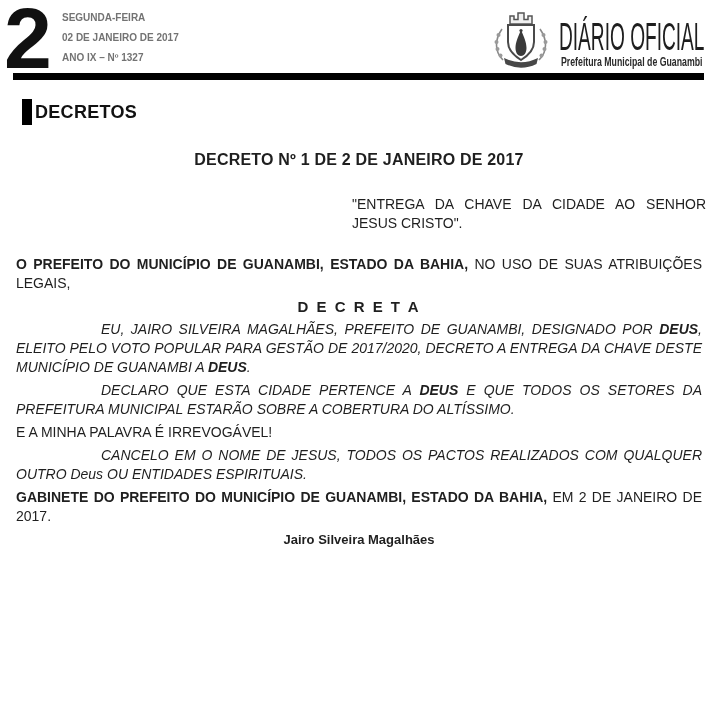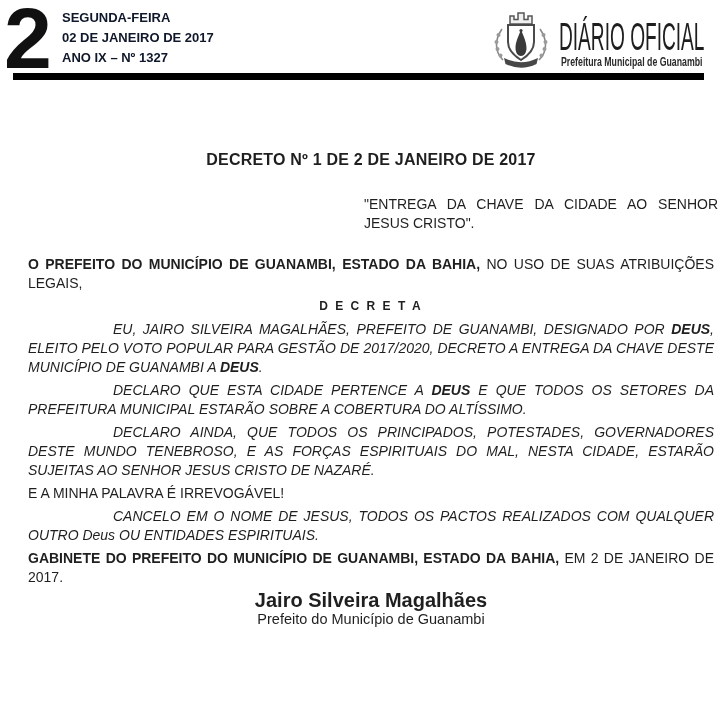--- a/index.html
+++ b/index.html
@@ -7,59 +7,59 @@
     position:relative;width:720px;height:705px;background:#fff;overflow:hidden;
     color:#1f1f1f;font-family:"Liberation Sans",sans-serif;
     -webkit-font-smoothing:antialiased;
   }
   
   .page-number{
     position:absolute;left:4px;top:2px;font-size:86px;font-weight:bold;
     line-height:72px;letter-spacing:-3px;color:#111;
   }
   .issue-info{
-    position:absolute;left:62px;top:8px;font-weight:bold;font-size:13px;
-    line-height:20px;color:#0f172a;white-space:nowrap;
+    position:absolute;left:62px;top:8px;font-weight:bold;font-size:10px;
+    line-height:20px;color:#737373;white-space:nowrap;
   }
   .logo{position:absolute;left:488px;top:8px;width:66px;height:64px;}
   .masthead-title{
     position:absolute;left:559px;top:18px;font-size:39px;line-height:38px;
     font-weight:400;color:#1e1e1e;white-space:nowrap;
     transform:scaleX(0.49);transform-origin:0 0;
   }
   .masthead-sub{
     position:absolute;left:561px;top:55px;font-size:12.5px;font-weight:bold;
     color:#2a2a2a;white-space:nowrap;transform:scaleX(0.70);transform-origin:0 0;
   }
   .header-rule{position:absolute;left:13px;top:73px;width:691px;height:7px;}
   
   .section-heading{position:absolute;left:22px;top:99px;display:flex;align-items:center;}
   .section-marker{width:10px;height:26px;background:#000;margin-right:3px;}
   .section-title{font-size:18px;font-weight:bold;letter-spacing:0.3px;color:#111;}
   
   .doc-body{
-    position:absolute;left:24px;top:146px;width:694px;
+    position:absolute;left:12px;top:146px;width:694px;
     font-size:14px;line-height:19px;text-align:justify;
   }
   .decree-title{
     text-align:center;font-weight:bold;font-size:16px;letter-spacing:0.2px;
     margin:4px 0 26px 0;
   }
   .epigraph{margin:0 0 22px 340px;text-align:justify;}
   p.para{margin:4px;}
   .indent{text-indent:85px;font-style:italic;}
   .decreta{
-    text-align:center;font-weight:bold;font-size:12px;letter-spacing:2px;
+    text-align:center;font-weight:bold;font-size:15px;letter-spacing:2px;
     text-indent:0;
   }
   .mb9{margin-bottom:9px;}  .mb10{margin-bottom:10px;} .mb11{margin-bottom:11px;}
   .mb13{margin-bottom:13px;} .mb23{margin-bottom:23px;}
   
   .signature{text-align:center;}
-  .signature-name{font-weight:bold;font-size:20px;line-height:19px;}
+  .signature-name{font-weight:bold;font-size:13px;line-height:19px;}
   .signature-role{font-size:14.5px;line-height:19px;}
 </style>
 </head>
 <body>
 
 <div class="page" style="color: rgb(31, 31, 31);">
 
   <div class="page-number">2</div>
 
   <div class="issue-info">
@@ -91,39 +91,41 @@
 
       <path d="M16,50 Q33,58.5 50,50 L48.5,56 Q33,63.5 17.5,56 Z" fill="#474747"></path>
     </svg>
   </div>
 
   <div class="masthead-title">DIÁRIO OFICIAL</div>
   <div class="masthead-sub">Prefeitura Municipal de Guanambi</div>
 
   <div class="header-rule" style="background: rgb(0, 0, 0);"></div>
 
+  <div class="section-heading">
+    <span class="section-marker"></span>
+    <span class="section-title">DECRETOS</span>
+  </div>
 
   <div class="doc-body">
 
     <div class="decree-title">DECRETO Nº 1 DE 2 DE JANEIRO DE 2017</div>
 
     <div class="epigraph">"ENTREGA DA CHAVE DA CIDADE AO SENHOR JESUS CRISTO".</div>
 
     <p class="para mb9"><b>O PREFEITO DO MUNICÍPIO DE GUANAMBI, ESTADO DA BAHIA,</b><span> NO USO DE SUAS ATRIBUIÇÕES LEGAIS,</span></p>
 
     <p class="para decreta mb13">D E C R E T A</p>
 
     <p class="para indent mb9"><span>EU, JAIRO SILVEIRA MAGALHÃES, PREFEITO DE GUANAMBI, DESIGNADO POR </span><b>DEUS</b><span>, ELEITO PELO VOTO POPULAR PARA GESTÃO DE 2017/2020, DECRETO A ENTREGA DA CHAVE DESTE MUNICÍPIO DE GUANAMBI A </span><b>DEUS</b><span>.</span></p>
     <p class="para indent mb10"><span>DECLARO QUE ESTA CIDADE PERTENCE A </span><b>DEUS</b><span> E QUE TODOS OS SETORES DA PREFEITURA MUNICIPAL ESTARÃO SOBRE A COBERTURA DO ALTÍSSIMO.</span></p>
-    <p class="para indent mb9"><span>DECLARO AINDA, QUE TODOS OS PRINCIPADOS, POTESTADES, GOVERNADORES DESTE MUNDO TENEBROSO, E AS FORÇAS ESPIRITUAIS DO MAL, NESTA CIDADE, ESTARÃO SUJEITAS AO SENHOR JESUS CRISTO DE NAZARÉ.</span></p>
     <p class="para mb11"><span>E A MINHA PALAVRA É IRREVOGÁVEL!</span></p>
 
     <p class="para indent mb13"><span>CANCELO EM O NOME DE JESUS, TODOS OS PACTOS REALIZADOS COM QUALQUER OUTRO Deus OU ENTIDADES ESPIRITUAIS.</span></p>
 
     <p class="para mb23"><b>GABINETE DO PREFEITO DO MUNICÍPIO DE GUANAMBI, ESTADO DA BAHIA,</b><span> EM 2 DE JANEIRO DE 2017.</span></p>
 
     <div class="signature">
       <div class="signature-name">Jairo Silveira Magalhães</div>
-      <div class="signature-role">Prefeito do Município de Guanambi</div>
     </div>
 
   </div>
 </div>
 
 </body></html>

